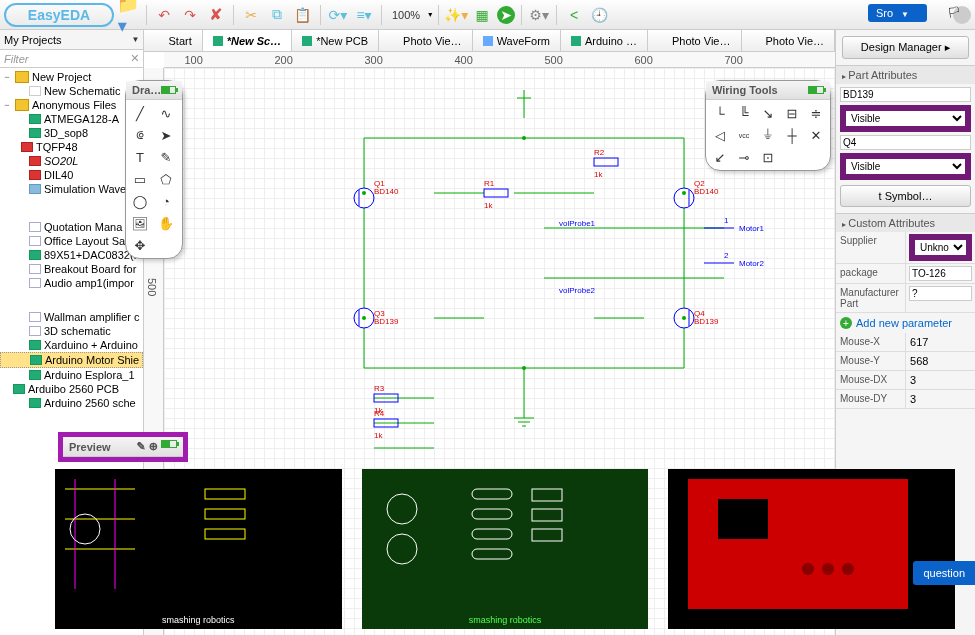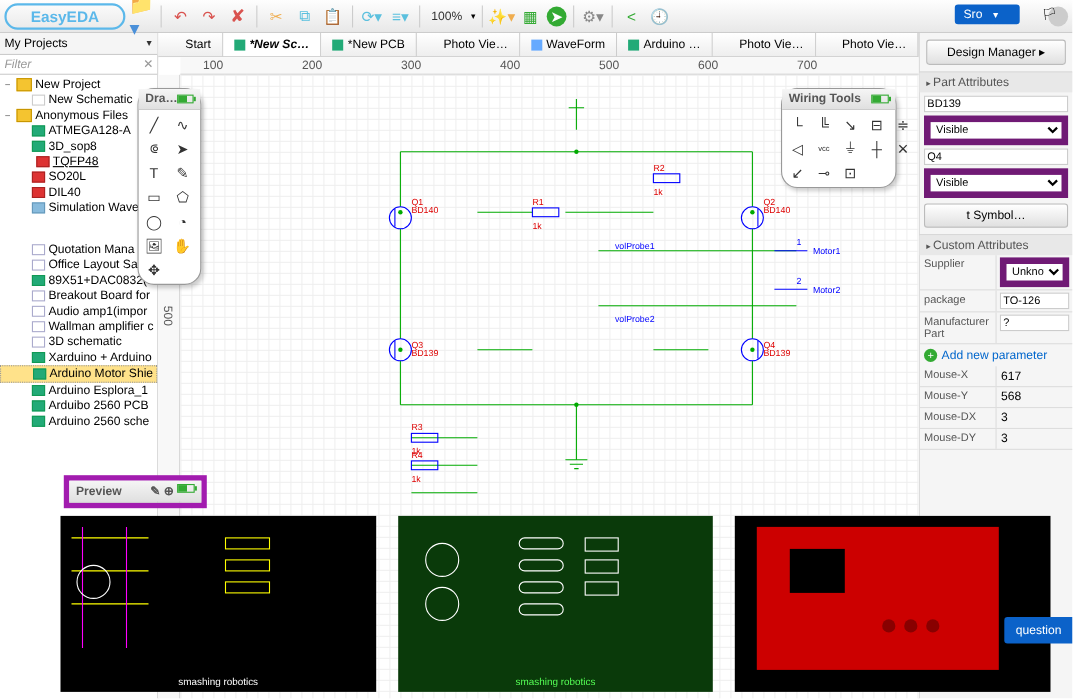--- a/index.html
+++ b/index.html
@@ -164,26 +164,26 @@
         <div class="tree-item" style="padding-left: 16px;">
           <span class="exp"></span>
           <span class="fic sch"></span>
           <span>ATMEGA128-A</span>
         </div>
         <div class="tree-item" style="padding-left: 16px;">
           <span class="exp"></span>
           <span class="fic sch"></span>
           <span>3D_sop8</span>
         </div>
-        <div class="tree-item" style="padding-left: 20px; text-decoration: underline;">
+        <div class="tree-item" style="padding-left: 8px;">
           <span class="exp"></span>
           <span class="fic pcb"></span>
           <span>TQFP48</span>
         </div>
-        <div class="tree-item" style="padding-left: 16px;">
+        <div class="tree-item" style="padding-left: 16px; font-style: italic;">
           <span class="exp"></span>
           <span class="fic pcb"></span>
           <span>SO20L</span>
         </div>
         <div class="tree-item" style="padding-left: 16px;">
           <span class="exp"></span>
           <span class="fic pcb"></span>
           <span>DIL40</span>
         </div>
         <div class="tree-item" style="padding-left: 16px;">
@@ -209,21 +209,21 @@
         <div class="tree-item" style="padding-left: 16px;">
           <span class="exp"></span>
           <span class="fic txt"></span>
           <span>Breakout Board for</span>
         </div>
         <div class="tree-item" style="padding-left: 16px;">
           <span class="exp"></span>
           <span class="fic txt"></span>
           <span>Audio amp1(impor</span>
         </div>
-        <div class="tree-item" style="padding-left: 16px;">
+        <div class="tree-item" style="padding-left: 16px; margin-top: 20px;">
           <span class="exp"></span>
           <span class="fic txt"></span>
           <span>Wallman amplifier c</span>
         </div>
         <div class="tree-item" style="padding-left: 16px;">
           <span class="exp"></span>
           <span class="fic txt"></span>
           <span>3D schematic</span>
         </div>
         <div class="tree-item" style="padding-left: 16px;">
@@ -234,21 +234,21 @@
         <div class="tree-item selected" style="padding-left: 16px;">
           <span class="exp"></span>
           <span class="fic sch"></span>
           <span>Arduino Motor Shie</span>
         </div>
         <div class="tree-item" style="padding-left: 16px;">
           <span class="exp"></span>
           <span class="fic sch"></span>
           <span>Arduino Esplora_1</span>
         </div>
-        <div class="tree-item" style="padding-left: 16px;">
+        <div class="tree-item" style="padding-left: 0;">
           <span class="exp"></span>
           <span class="fic sch"></span>
           <span>Arduibo 2560 PCB</span>
         </div>
         <div class="tree-item" style="padding-left: 16px;">
           <span class="exp"></span>
           <span class="fic sch"></span>
           <span>Arduino 2560 sche</span>
         </div>
       </div>
@@ -435,21 +435,21 @@
     <div class="pal-cell">⬠</div>
     <div class="pal-cell">◯</div>
     <div class="pal-cell">◔</div>
     <div class="pal-cell">🖼</div>
     <div class="pal-cell">✋</div>
     <div class="pal-cell">✥</div>
     <div class="pal-cell"></div>
   </div>
 </div>
 
-<div class="palette" style="right:160px; top:80px; width:105px">
+<div class="palette" style="right:144px; top:80px; width:126px">
   <div class="pal-head">
       <span>Wiring Tools</span>
       <span class="battery"></span>
     </div>
   <div class="pal-grid wide">
     <div class="pal-cell">└</div>
     <div class="pal-cell">╚</div>
     <div class="pal-cell">↘</div>
     <div class="pal-cell">⊟</div>
     <div class="pal-cell">≑</div>

